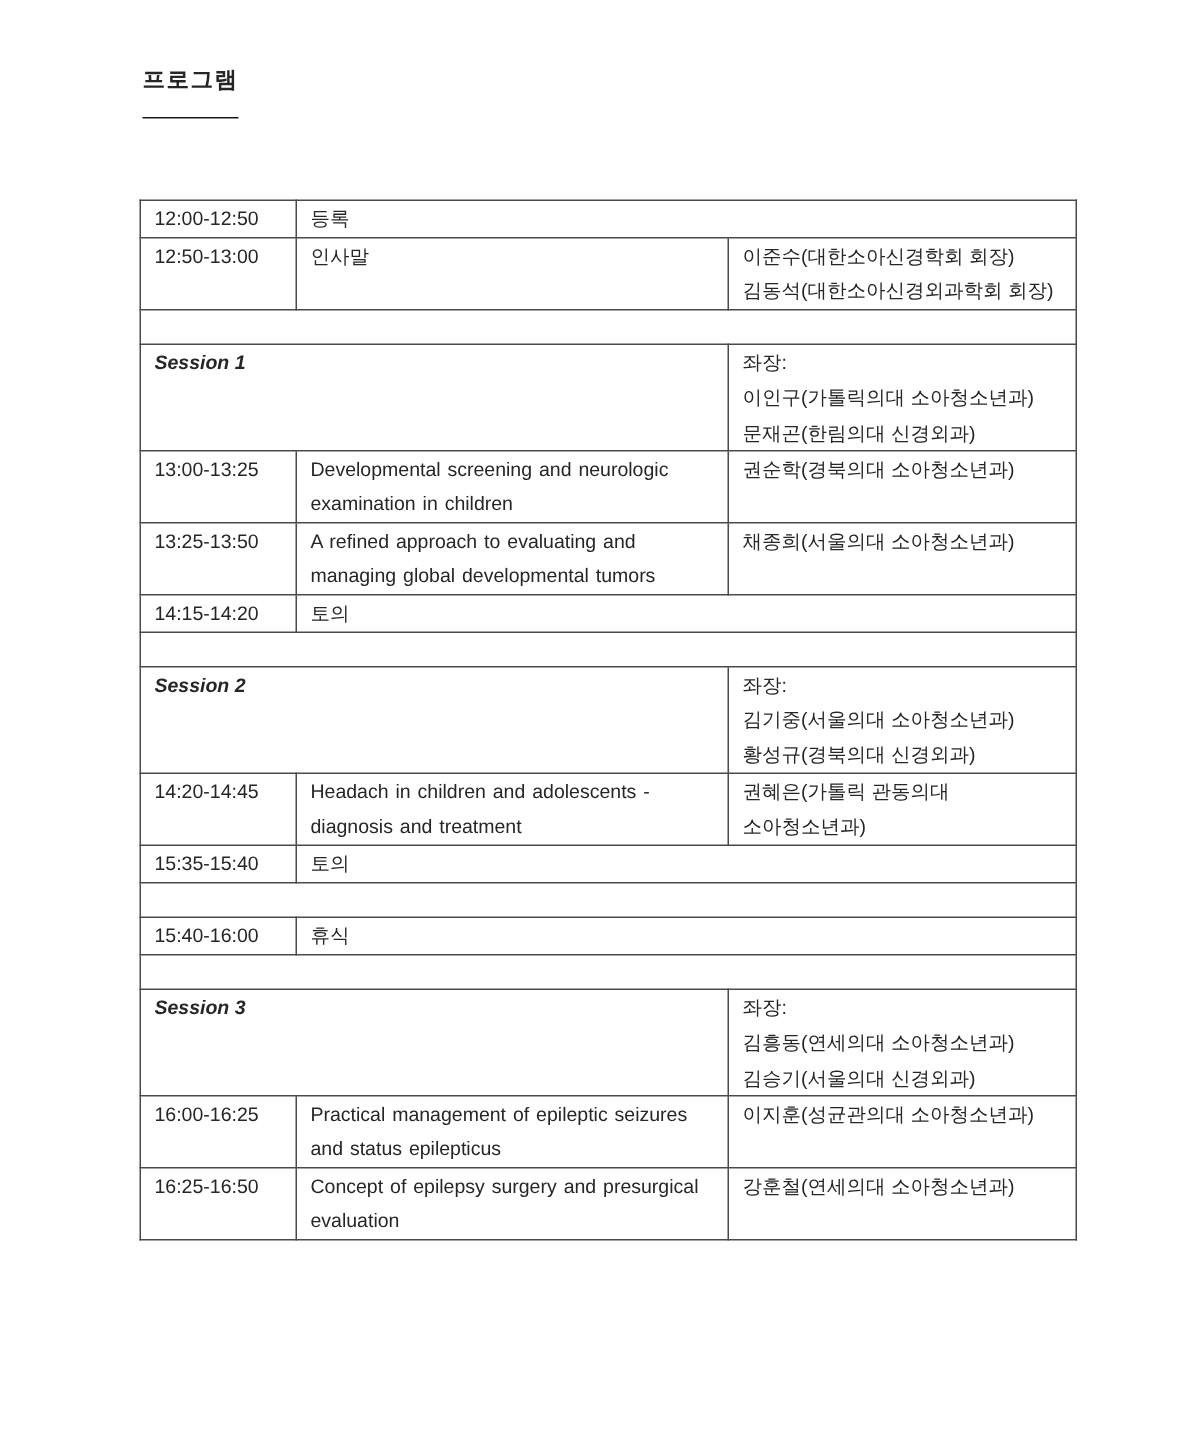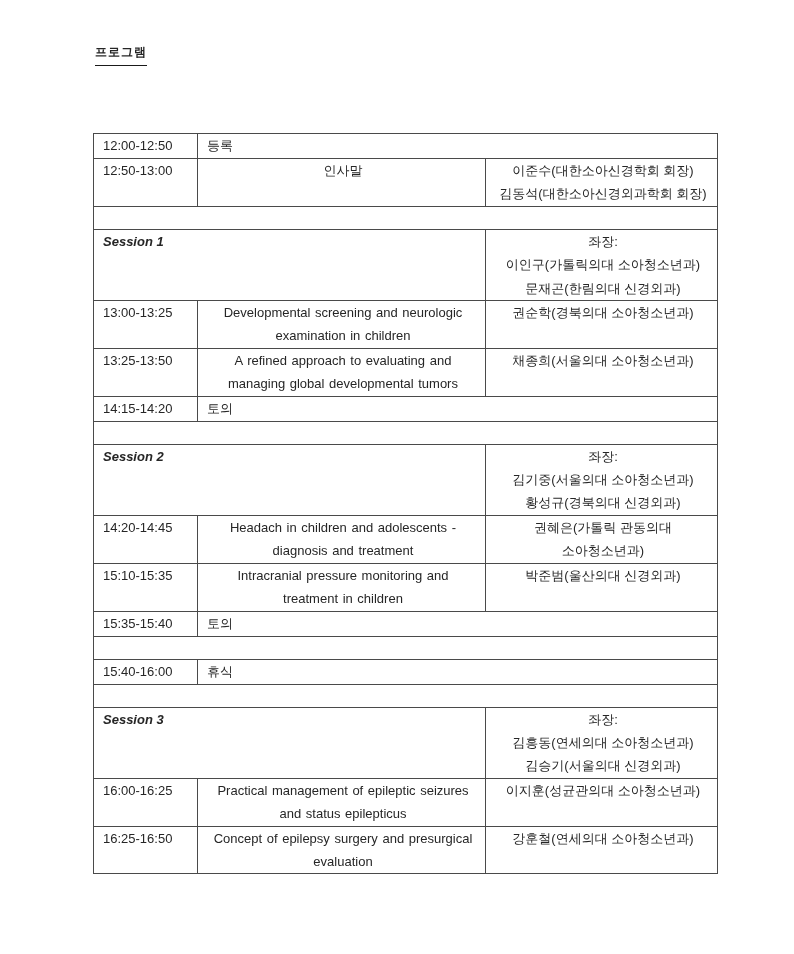--- a/index.html
+++ b/index.html
@@ -3,42 +3,42 @@
 <meta charset="utf-8">
 <style>
   html,body{margin:0;padding:0;}
   body{
     width:794px;height:954px;background:#ffffff;position:relative;
     font-family:"Liberation Sans","DejaVu Sans",sans-serif;
     color:#262626;
   }
   .doc-title{
     position:absolute;left:95px;top:44px;
-    font-size:12px;font-weight:bold;letter-spacing:1px;
-    display:inline-block;border-bottom:1.5px solid #1a1a1a;padding-bottom:4px;
+    font-size:15px;font-weight:bold;letter-spacing:1px;
+    display:inline-block;border-bottom:1.5px solid #1a1a1a;padding-bottom:15px;
   }
   table.program{
     position:absolute;left:93px;top:133px;width:624px;
     border-collapse:collapse;table-layout:fixed;
   }
   col.c1{width:104px;}
   col.c2{width:288px;}
   col.c3{width:232px;}
   td{
     border:1px solid #4a4a4a;
     vertical-align:top;
     padding:0 6px 0 9px;
     font-size:13px;
     line-height:23.4px;
     overflow:hidden;
   }
   tr.h1 td{height:24px;}
   tr.spacer td{height:22px;border-left:1px solid #4a4a4a;border-right:1px solid #4a4a4a;}
   td.c-session{font-weight:bold;font-style:italic;}
-  .ln{white-space:nowrap;text-align:center;}
+  .ln{white-space:nowrap;}
   td.c-title .ln{word-spacing:1px;}
 </style>
 </head>
 <body>
 
 <div class="doc-title">프로그램</div>
 
 <table class="program">
   <colgroup>
       <col class="c1">
@@ -123,30 +123,20 @@
       <div class="ln">Headach in children and adolescents -</div>
       <div class="ln">diagnosis and treatment</div>
     </td>
     <td class="c-speaker">
       <div class="ln">권혜은(가톨릭 관동의대</div>
       <div class="ln">소아청소년과)</div>
     </td>
   </tr>
 
 
-  <tr>
-    <td>15:10-15:35</td>
-    <td class="c-title">
-      <div class="ln">Intracranial pressure monitoring and</div>
-      <div class="ln">treatment in children</div>
-    </td>
-    <td class="c-speaker">
-      <div class="ln">박준범(울산의대 신경외과)</div>
-    </td>
-  </tr>
 
   <tr class="h1">
     <td>15:35-15:40</td>
     <td colspan="2">토의</td>
   </tr>
 
   <tr class="spacer">
     <td colspan="3"></td>
   </tr>
 

